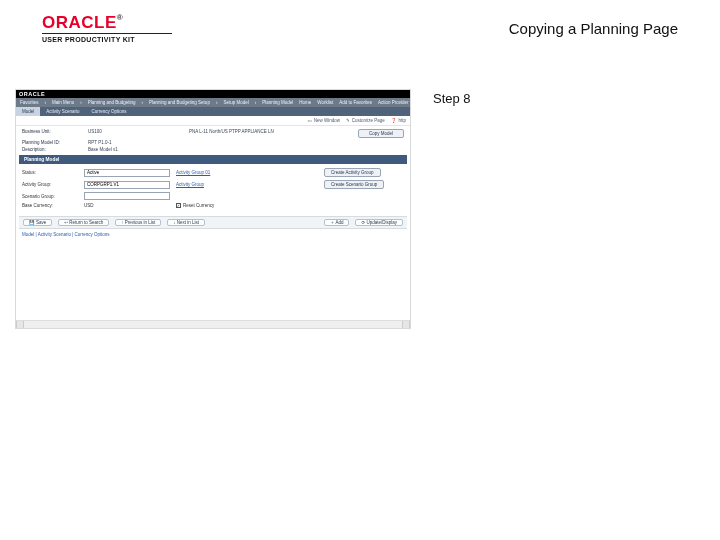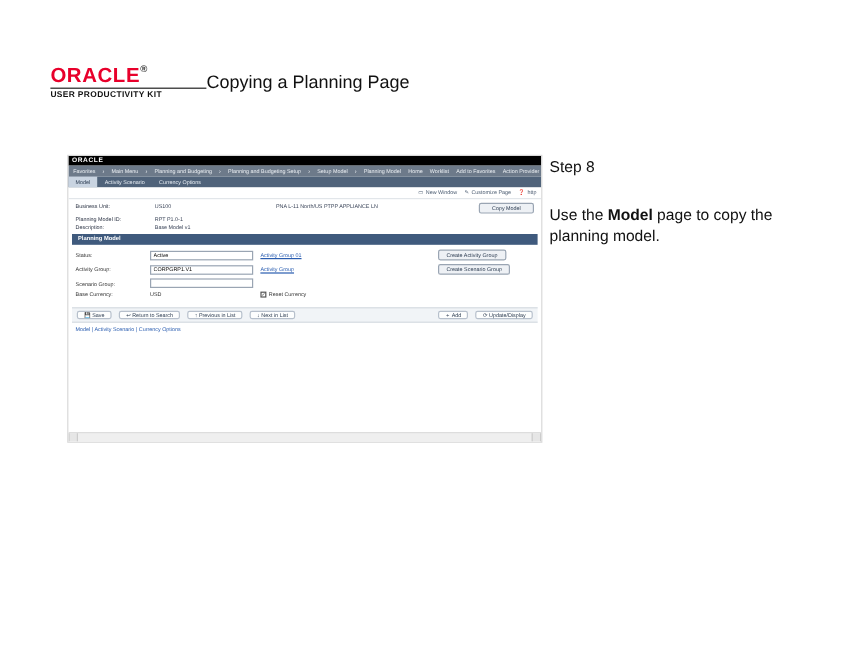--- a/index.html
+++ b/index.html
@@ -8,23 +8,23 @@
     height: 540px;
     font-family: Arial, Helvetica, sans-serif;
     background: #ffffff;
     position: relative;
     overflow: hidden;
   }
 
   
   .header-row {
     display: flex;
+    justify-content: space-between;
     align-items: flex-start;
     padding: 14px 42px 6px 42px;
-    margin-top: 40px;
   }
   .logo-block { display: flex; flex-direction: column; }
   .oracle-logo {
     font-family: Arial, sans-serif;
     font-weight: 700;
     letter-spacing: 0.5px;
     color: #e8002b;
     font-size: 17px;
     line-height: 1;
   }
@@ -44,21 +44,22 @@
     width: 130px;
   }
   .title {
     font-size: 15px;
     color: #111;
     padding-top: 6px;
   }
 
   .content-row {
     display: flex;
-    padding: 40px 42px 0 56px;
+    padding: 40px 42px 0 15px;
+    gap: 16px;
   }
 
   
   .screenshot {
     width: 396px;
     height: 240px;
     border: 1px solid #d9d9d9;
     background: #ffffff;
     position: relative;
     font-size: 5px;
@@ -354,18 +355,15 @@
     <div class="crumbs">Model | Activity Scenario | Currency Options</div>
 
     <div class="scroll-h">
       <div class="cap"></div>
       <div class="cap"></div>
     </div>
   </div>
 
   <div class="instructions">
     <div class="step-label">Step 8</div>
-    <div class="step-text">
-      <span>Use the </span><b>Model</b><span> page to copy the planning model.</span>
-    </div>
   </div>
 
 </div>
 
 </body></html>

